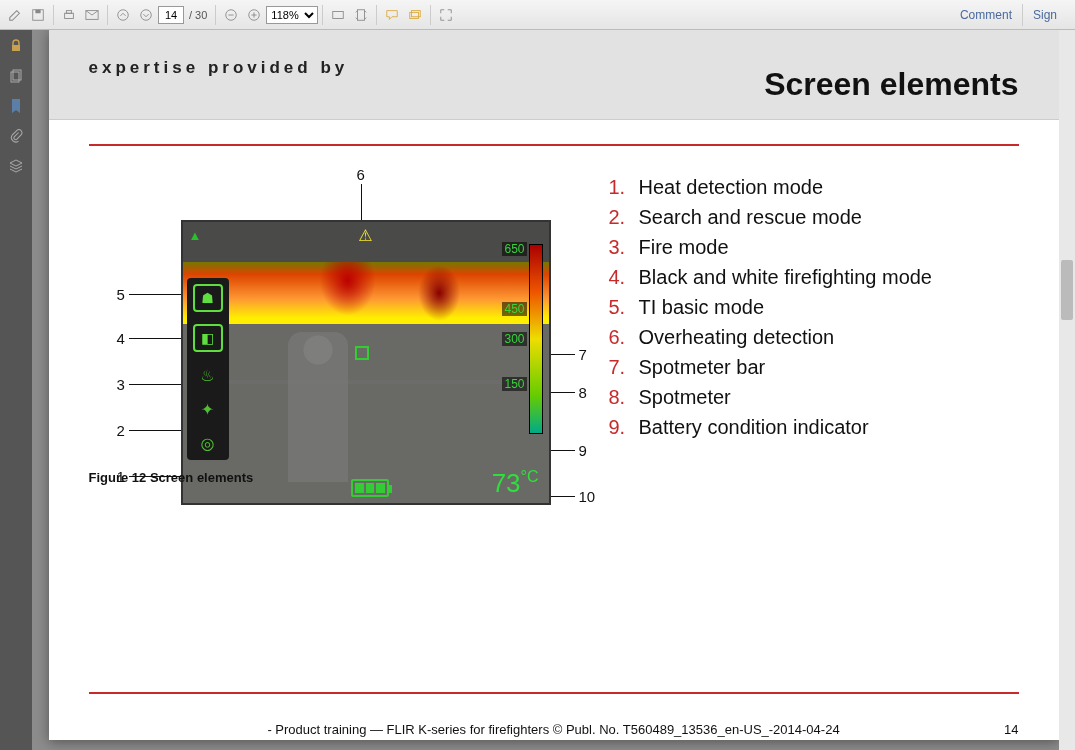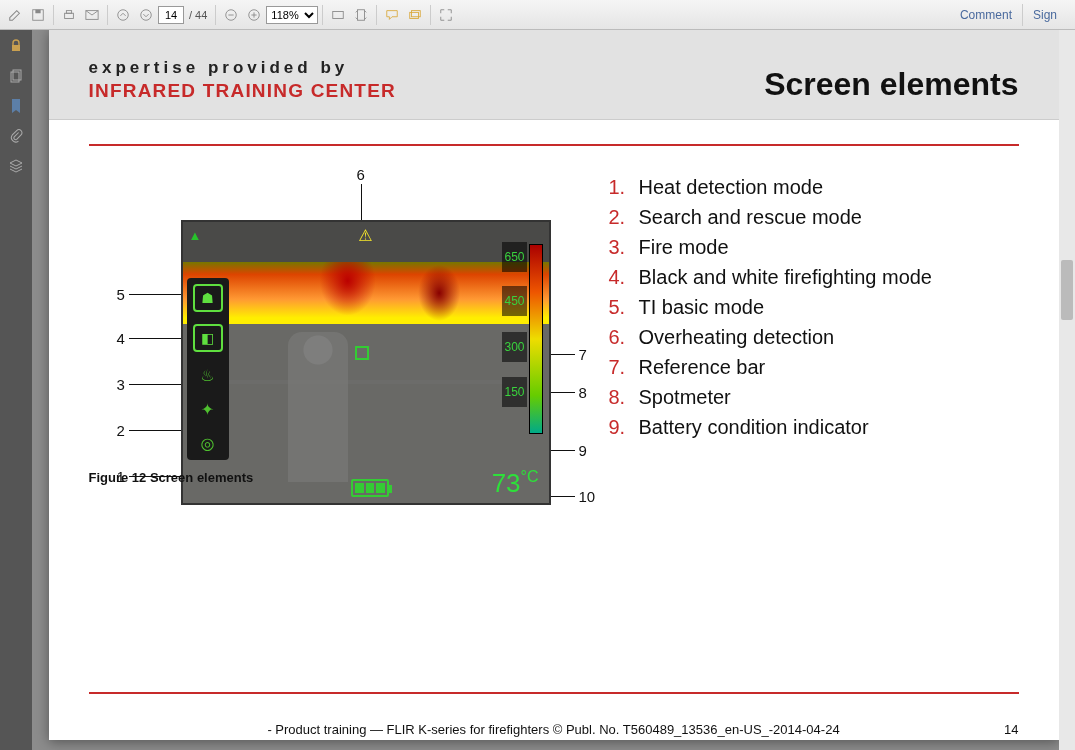--- a/index.html
+++ b/index.html
@@ -52,21 +52,21 @@
   .firefighter { position:absolute; left:105px; top:110px; width:60px; height:150px; background: radial-gradient(circle at 50% 12%, #888 14px, transparent 15px), linear-gradient(#7a7a78,#7a7a78); border-radius: 14px 14px 0 0; opacity:.7; }
   .barrier-line { position:absolute; left:40px; right:45px; top:158px; height:4px; background:#6c6c6a; }
 
   .left-icons { position: absolute; left: 4px; top: 56px; width: 42px; background: #1a1a1a; padding: 6px 4px; border-radius: 4px; display: flex; flex-direction: column; gap: 12px; align-items: center; }
   .mode-icon { width: 30px; height: 28px; border: 2px solid #5fdf3f; border-radius: 4px; display:flex; align-items:center; justify-content:center; color:#5fdf3f; font-size:14px; }
   .mode-plain { color:#4fc02f; width:30px; height:22px; display:flex; align-items:center; justify-content:center; font-size:16px; }
 
   .tri-top { position:absolute; left:6px; top:6px; color:#27c22b; font-size:13px; }
   .warn-top { position:absolute; left:50%; top:4px; transform:translateX(-50%); color:#f5e62a; font-size:16px; }
   .ref-bar { position:absolute; right:6px; top:22px; width:14px; height:190px; background: linear-gradient(#a00 0%, #e50 25%, #ed0 50%, #6c0 80%, #0a8 100%); border:1px solid #000; }
-  .ref-lbl { position:absolute; font-size:12px; color:#39d23d; background:rgba(0,0,0,.55); padding:8px 2px; }
+  .ref-lbl { position:absolute; font-size:12px; color:#39d23d; background:rgba(0,0,0,.55); padding:0 2px; }
   .spot-sq { position:absolute; left:47%; top:44%; width:14px; height:14px; border:2px solid #33cc33; }
   .batt { position:absolute; left:46%; bottom:6px; width:38px; height:18px; border:2px solid #34cc34; border-radius:2px; display:flex; gap:2px; padding:2px; }
   .batt::after { content:""; position:absolute; right:-5px; top:4px; width:3px; height:8px; background:#34cc34; }
   .batt div { flex:1; background:#34cc34; }
   .temp { position:absolute; right:10px; bottom:4px; font-size:26px; color:#2de03a; font-family: Arial; }
 
   .fig-caption { position:absolute; left:40px; top:440px; font-size:13px; font-weight:bold; color:#111; }
 
   
   .legend-list { list-style:none; margin-top: 2px; }
@@ -115,21 +115,21 @@
         <path d="M5 9l3-3 3 3" fill="none" stroke="#888"></path>
       </svg>
     </div>
   <div class="tb-btn">
       <svg width="14" height="14" viewBox="0 0 16 16">
         <circle cx="8" cy="8" r="6" fill="none" stroke="#888"></circle>
         <path d="M5 7l3 3 3-3" fill="none" stroke="#888"></path>
       </svg>
     </div>
   <input class="page-input" value="14" style="">
-  <span class="page-total">/ 44</span>
+  <span class="page-total">/ 30</span>
   <div class="tb-sep"></div>
   <div class="tb-btn">
       <svg width="14" height="14" viewBox="0 0 16 16">
         <circle cx="8" cy="8" r="6" fill="none" stroke="#888"></circle>
         <line x1="5" y1="8" x2="11" y2="8" stroke="#888"></line>
       </svg>
     </div>
   <div class="tb-btn">
       <svg width="14" height="14" viewBox="0 0 16 16">
         <circle cx="8" cy="8" r="6" fill="none" stroke="#888"></circle>
@@ -204,21 +204,20 @@
       </svg>
     </div>
 </div>
 
 <div class="viewport">
   <div class="page">
 
     <div class="header-band">
       <div>
         <div class="brand-top">expertise provided by</div>
-        <div class="brand-bottom">INFRARED TRAINING CENTER</div>
       </div>
       <div class="section-title">Screen elements</div>
     </div>
     <div class="red-rule"></div>
 
     <div class="content">
       <div class="figure-col">
 
         <div class="callout-lbl" style="left:268px; top:-4px;">6</div>
         <div class="callout-line" style="left:272px; top:14px; width:1px; height:36px;"></div>
@@ -255,21 +254,21 @@
           <span class="warn-top">⚠</span>
           <div class="left-icons">
             <div class="mode-icon">☗</div>
             <div class="mode-icon">◧</div>
             <div class="mode-plain">♨</div>
             <div class="mode-plain">✦</div>
             <div class="mode-plain">◎</div>
           </div>
           <div class="ref-bar"></div>
           <span class="ref-lbl" style="right:22px; top:20px;">650</span>
-          <span class="ref-lbl" style="right:22px; top:64px;">450</span>
+          <span class="ref-lbl" style="right:22px; top:80px;">450</span>
           <span class="ref-lbl" style="right:22px; top:110px;">300</span>
           <span class="ref-lbl" style="right:22px; top:155px;">150</span>
           <div class="spot-sq"></div>
           <div class="batt">
               <div></div>
               <div></div>
               <div></div>
             </div>
           <div class="temp"><span>73</span><span style="font-size:16px; vertical-align: top;">°C</span></div>
         </div>
@@ -296,21 +295,21 @@
           <li>
               <span class="num">5.</span>
               <span class="txt">TI basic mode</span>
             </li>
           <li>
               <span class="num">6.</span>
               <span class="txt">Overheating detection</span>
             </li>
           <li>
               <span class="num">7.</span>
-              <span class="txt">Reference bar</span>
+              <span class="txt">Spotmeter bar</span>
             </li>
           <li>
               <span class="num">8.</span>
               <span class="txt">Spotmeter</span>
             </li>
           <li>
               <span class="num">9.</span>
               <span class="txt">Battery condition indicator</span>
             </li>
         </ul>

